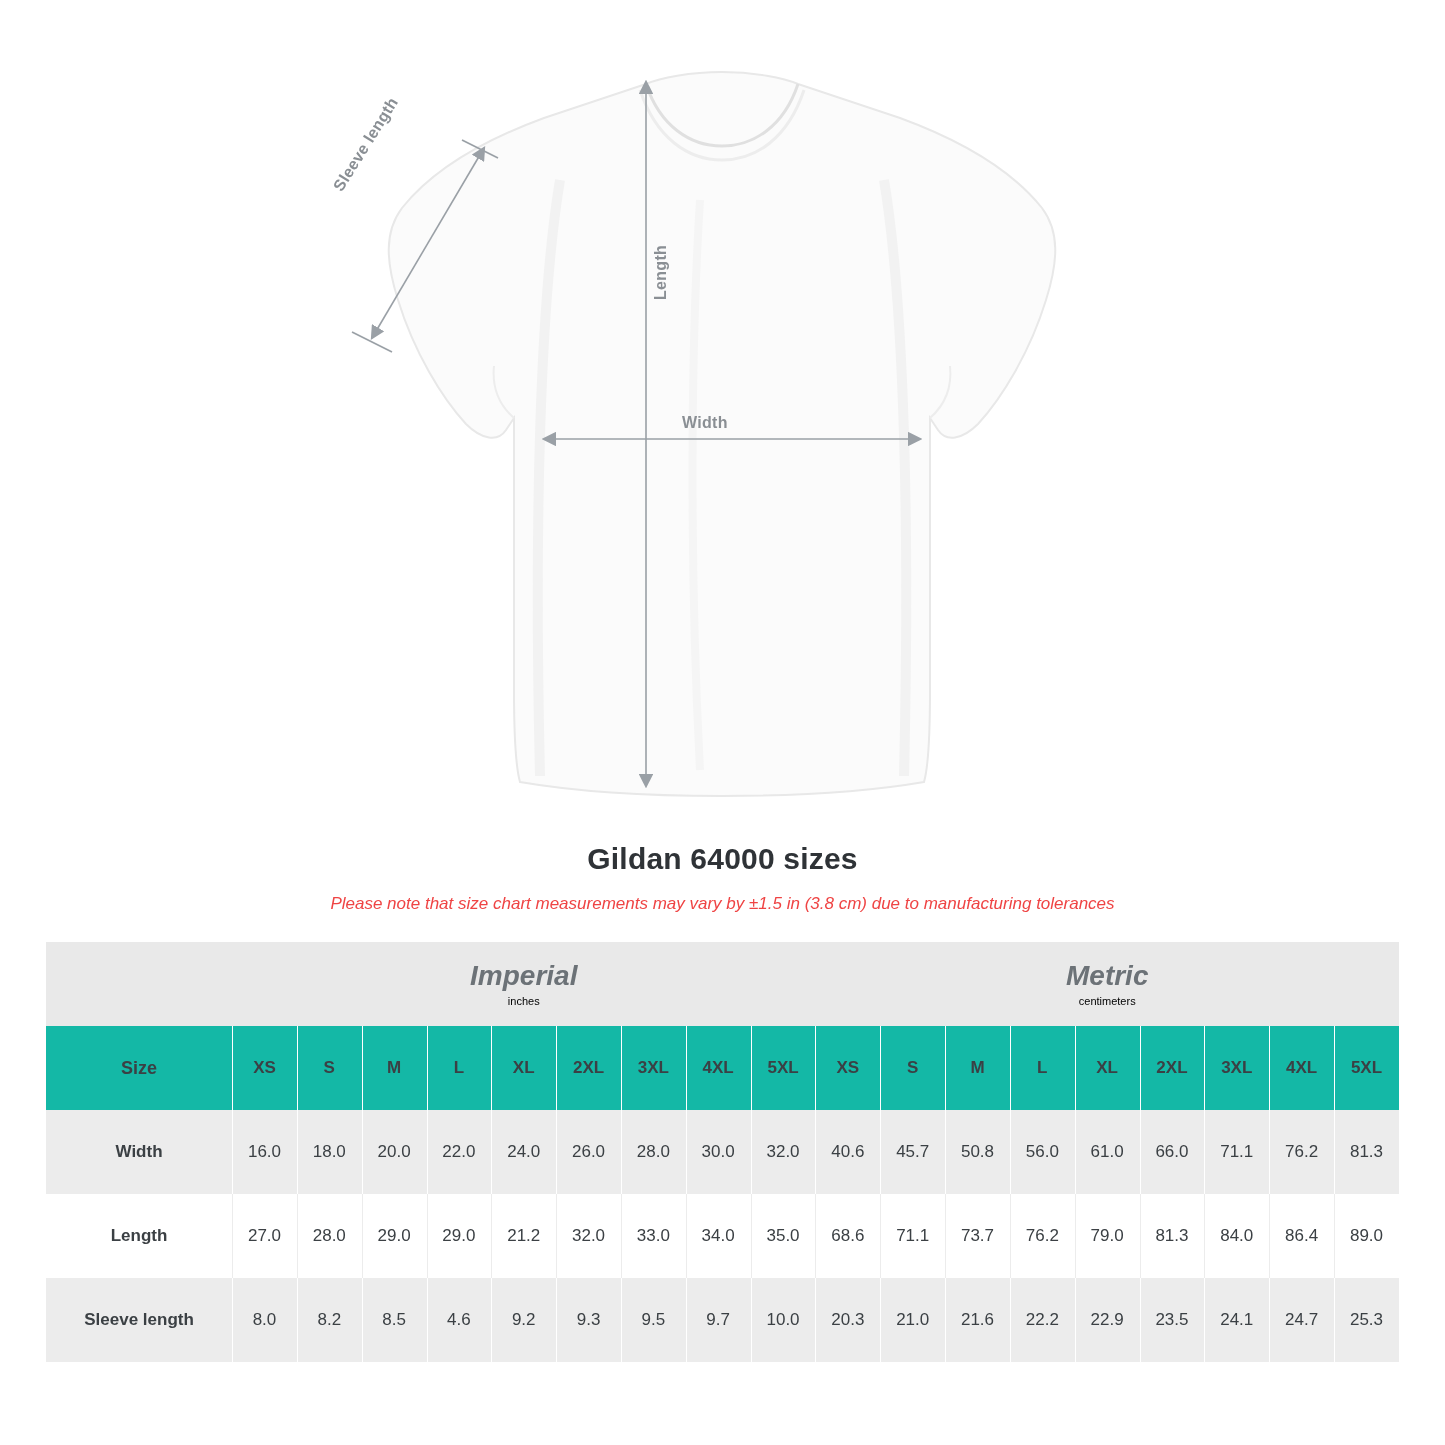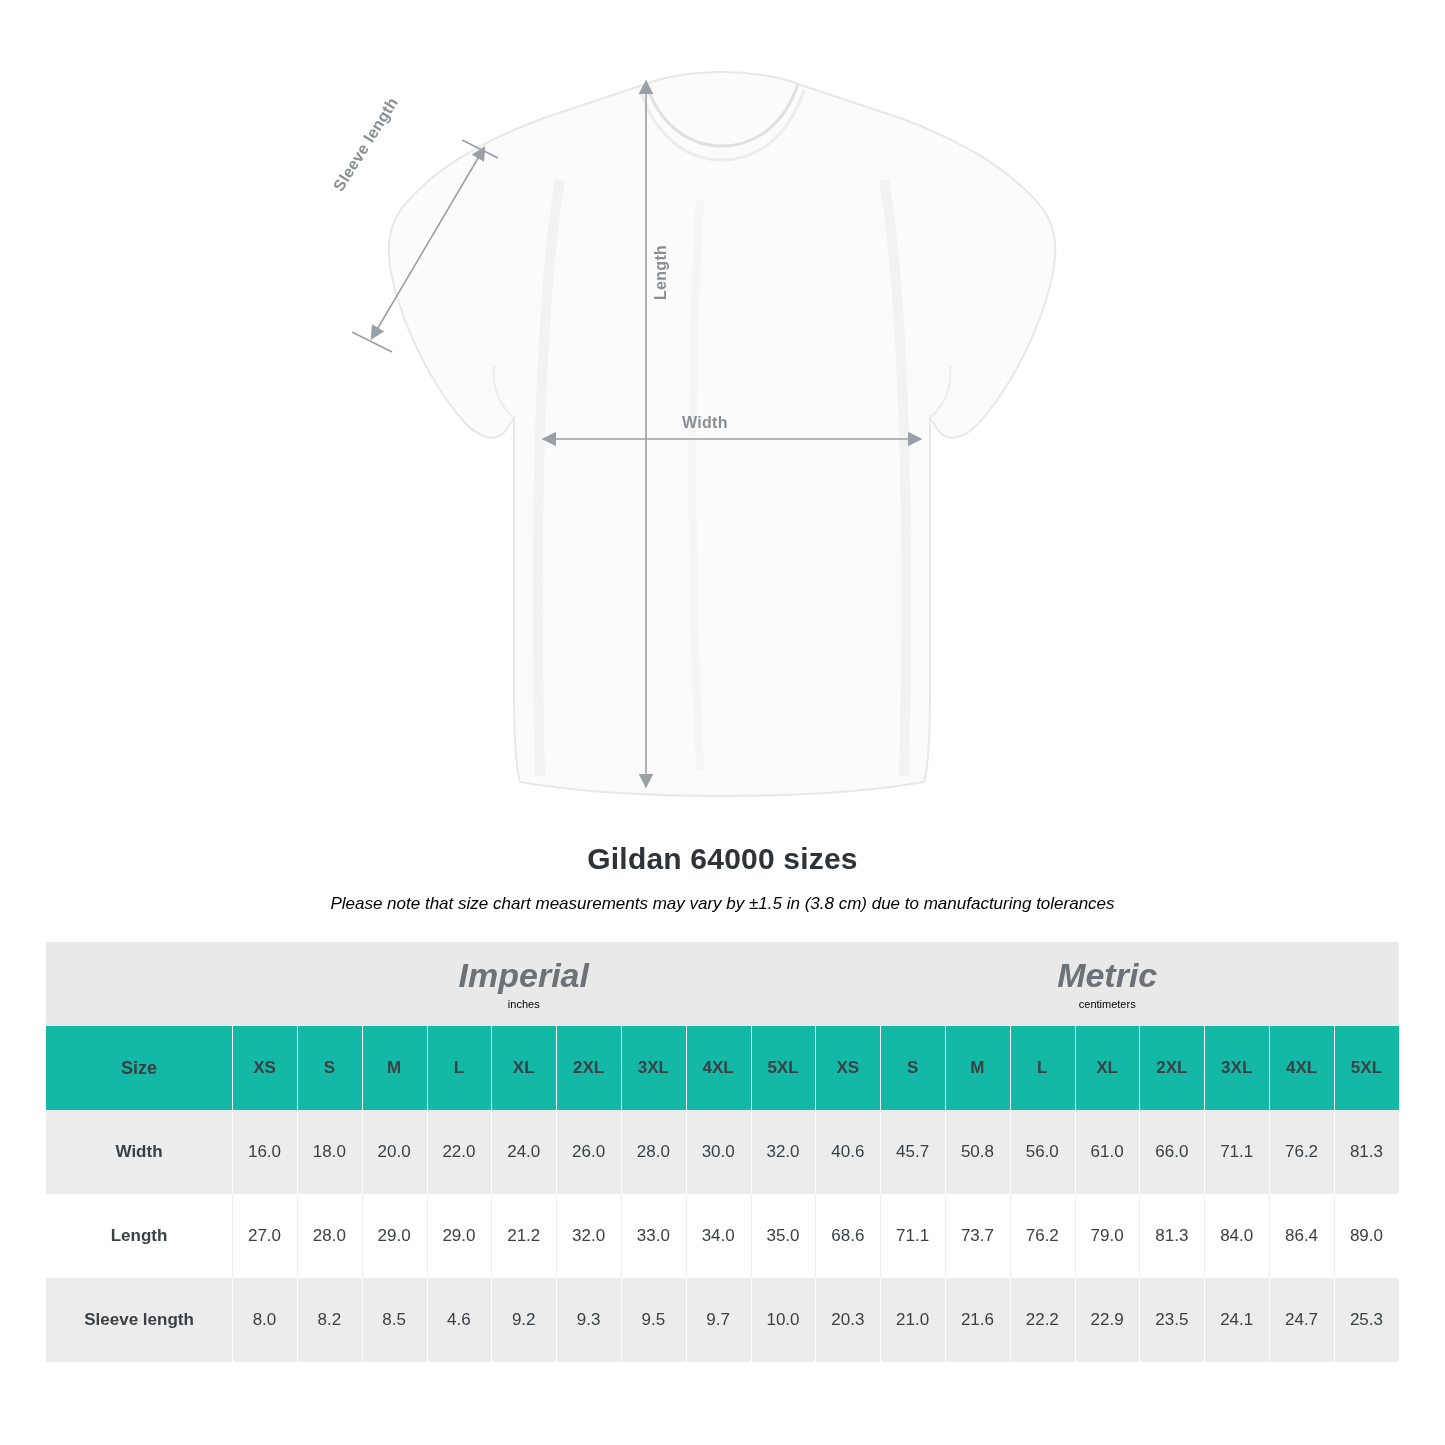--- a/index.html
+++ b/index.html
@@ -69,21 +69,21 @@
     font-size: 30px;
     font-weight: bold;
     color: #2f3337;
     margin: 12px 0 8px 0;
     letter-spacing: 0.2px;
   }
   .subheading {
     text-align: center;
     font-size: 17px;
     font-style: italic;
-    color: #000000;
+    color: #ef4444;
     margin: 18px 0 0 0;
   }
 
   
   .table-wrap {
     margin: 28px 46px 0 46px;
     width: 1353px;
   }
   table.size-table {
     border-collapse: collapse;
@@ -98,21 +98,21 @@
     color: #3b4044;
     padding: 0;
     height: 84px;
     border: none;
   }
   .unit-row td {
     height: 118px;
     background: #e9e9e9;
   }
   .unit-title {
-    font-size: 34px;
+    font-size: 28px;
     font-weight: bold;
     font-style: italic;
     color: #6c7277;
     line-height: 1.25;
   }
   .unit-sub {
     font-size: 11px;
     color: #000000;
     line-height: 1.6;
   }

